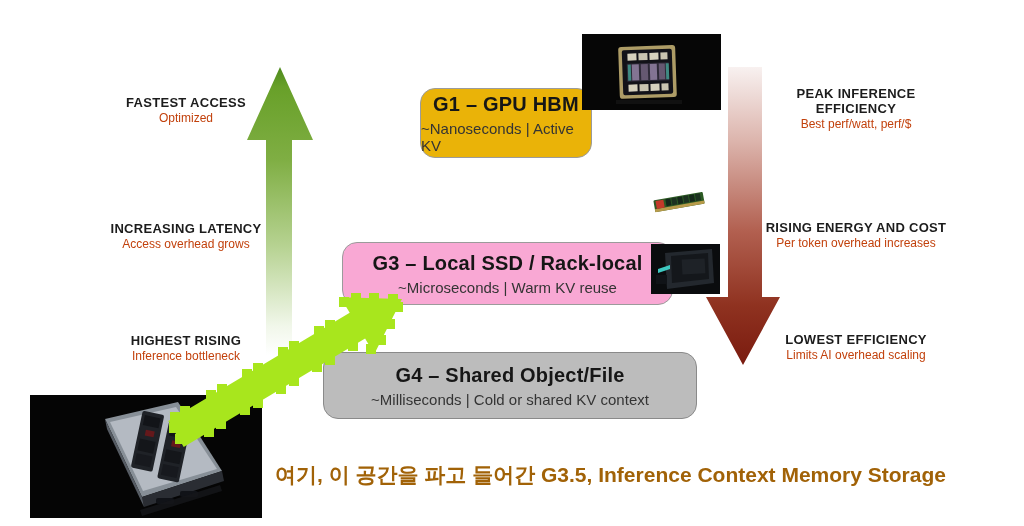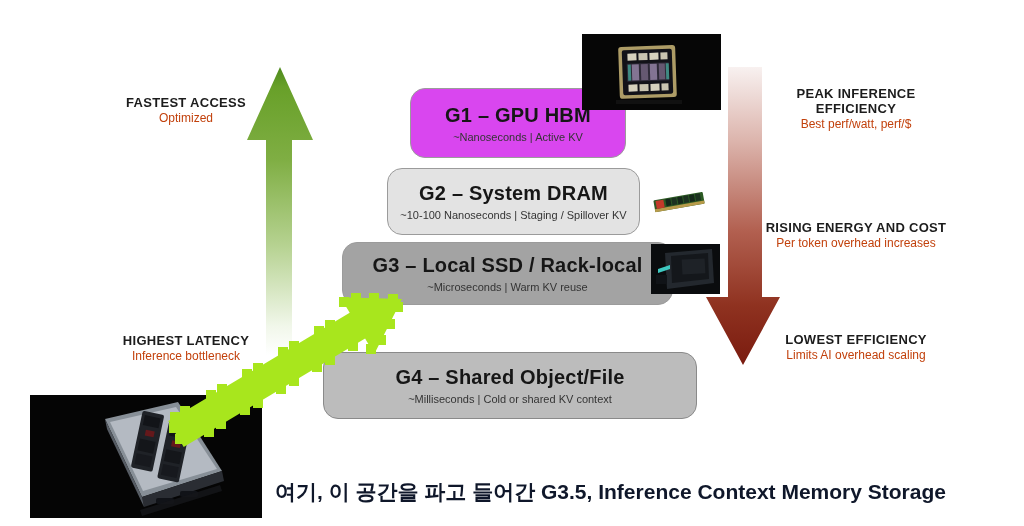--- a/index.html
+++ b/index.html
@@ -4,27 +4,27 @@
 <style>
   * { margin:0; padding:0; box-sizing:border-box; }
   body { width:1024px; height:526px; background:#ffffff; font-family:"Liberation Sans", sans-serif; overflow:hidden; }
   .canvas { position:relative; width:1024px; height:526px; background:#ffffff; }
   .abs { position:absolute; }
   .side-label { text-align:center; }
   .side-label .t { font-weight:bold; font-size:13px; color:#1c1c1c; letter-spacing:.3px; line-height:15px; }
   .side-label .s { font-size:12px; color:#c2410c; line-height:15px; margin-top:1px; }
   .tier { border:1.5px solid #9b9b9b; border-radius:15px; display:flex; flex-direction:column; align-items:center; justify-content:center; }
   .tier .tt { font-weight:bold; font-size:20px; color:#161616; letter-spacing:.2px; }
-  .tier .ts { font-size:11px; color:#343434; margin-top:4px;text-align:center; }
-  #tier-g1 { left:410px; top:88px; width:216px; height:70px; background:#d946ef; }
+  .tier .ts { font-size:15px; color:#343434; margin-top:4px; }
+  #tier-g1 { left:420px; top:88px; width:172px; height:70px; background:#eab308; }
   #tier-g2 { left:387px; top:168px; width:253px; height:67px; background:#e3e3e3; }
-  #tier-g3 { left:342px; top:242px; width:331px; height:63px; background:#a3a3a3; }
+  #tier-g3 { left:342px; top:242px; width:331px; height:63px; background:#f9a8d4; }
   #tier-g4 { left:323px; top:320px; width:374px; height:67px; background:#bcbcbc; border-color:#8a8a8a;margin-top:32px; }
   .photo { background:#000; overflow:hidden; }
-  #caption { left:275px; top:478px; font-size:21px; font-weight:bold; color:#0f172a; white-space:nowrap; }
+  #caption { left:275px; top:461px; font-size:21px; font-weight:bold; color:#a16207; white-space:nowrap; }
 </style>
 </head>
 <body>
 
 <div class="canvas">
 
   <svg class="abs" style="left:240px; top:60px;" width="80" height="305">
     <defs>
       <linearGradient id="ggrad" x1="0" y1="0" x2="0" y2="1">
         <stop offset="0" stop-color="#4e8a1e"></stop>
@@ -48,45 +48,45 @@
         <stop offset="1" stop-color="#7a1b0f"></stop>
       </linearGradient>
     </defs>
     <polygon points="28,7 62,7 62,237 80,237 43,305 6,237 28,237" fill="url(#rgrad)"></polygon>
   </svg>
 
   <div class="abs side-label" style="left:96px; top:75px; width:180px;margin-top:20px;">
     <div class="t">FASTEST ACCESS</div>
     <div class="s">Optimized</div>
   </div>
+  <div class="abs side-label" style="left:76px; top:221px; width:220px;">
+    <div class="t">INCREASING LATENCY</div>
+    <div class="s">Access overhead grows</div>
+  </div>
   <div class="abs side-label" style="left:86px; top:333px; width:200px;">
-    <div class="t">HIGHEST LATENCY</div>
+    <div class="t">HIGHEST RISING</div>
     <div class="s">Inference bottleneck</div>
   </div>
 
   <div class="abs side-label" style="left:766px; top:86px; width:180px;">
     <div class="t" style="width:150px; margin:0 auto;">PEAK INFERENCE EFFICIENCY</div>
     <div class="s">Best perf/watt, perf/$</div>
   </div>
   <div class="abs side-label" style="left:746px; top:220px; width:220px;">
     <div class="t">RISING ENERGY AND COST</div>
     <div class="s">Per token overhead increases</div>
   </div>
   <div class="abs side-label" style="left:746px; top:332px; width:220px;">
     <div class="t">LOWEST EFFICIENCY</div>
     <div class="s">Limits AI overhead scaling</div>
   </div>
 
   <div class="abs tier" id="tier-g1">
     <div class="tt">G1 – GPU HBM</div>
     <div class="ts">~Nanoseconds | Active KV</div>
-  </div>
-  <div class="abs tier" id="tier-g2">
-    <div class="tt">G2 – System DRAM</div>
-    <div class="ts">~10-100 Nanoseconds | Staging / Spillover KV</div>
   </div>
   <div class="abs tier" id="tier-g3">
     <div class="tt">G3 – Local SSD / Rack-local</div>
     <div class="ts">~Microseconds | Warm KV reuse</div>
   </div>
   <div class="abs tier" id="tier-g4">
     <div class="tt">G4 – Shared Object/File</div>
     <div class="ts">~Milliseconds | Cold or shared KV context</div>
   </div>
 

